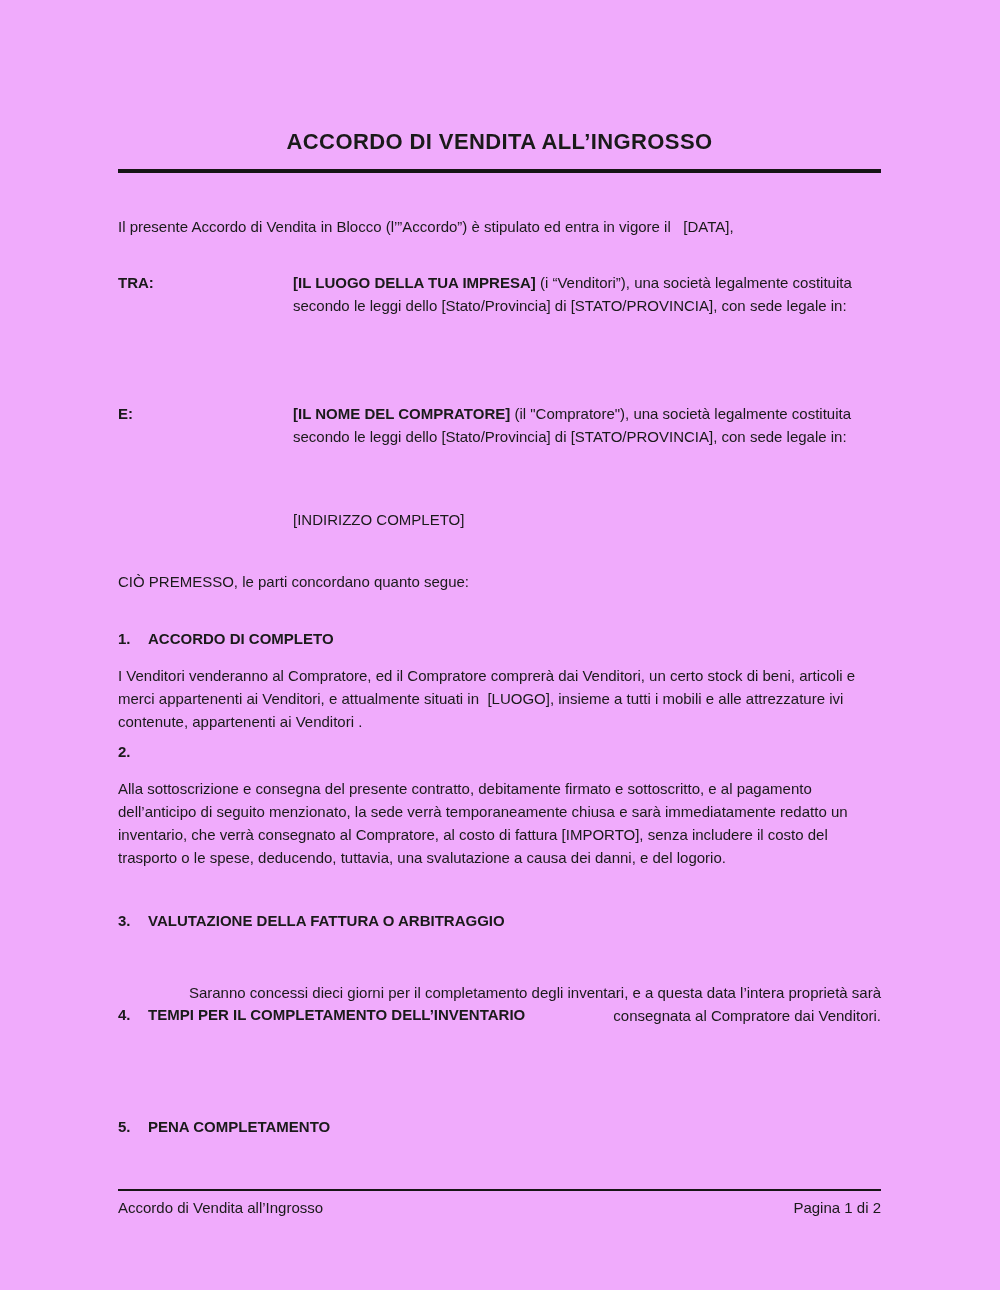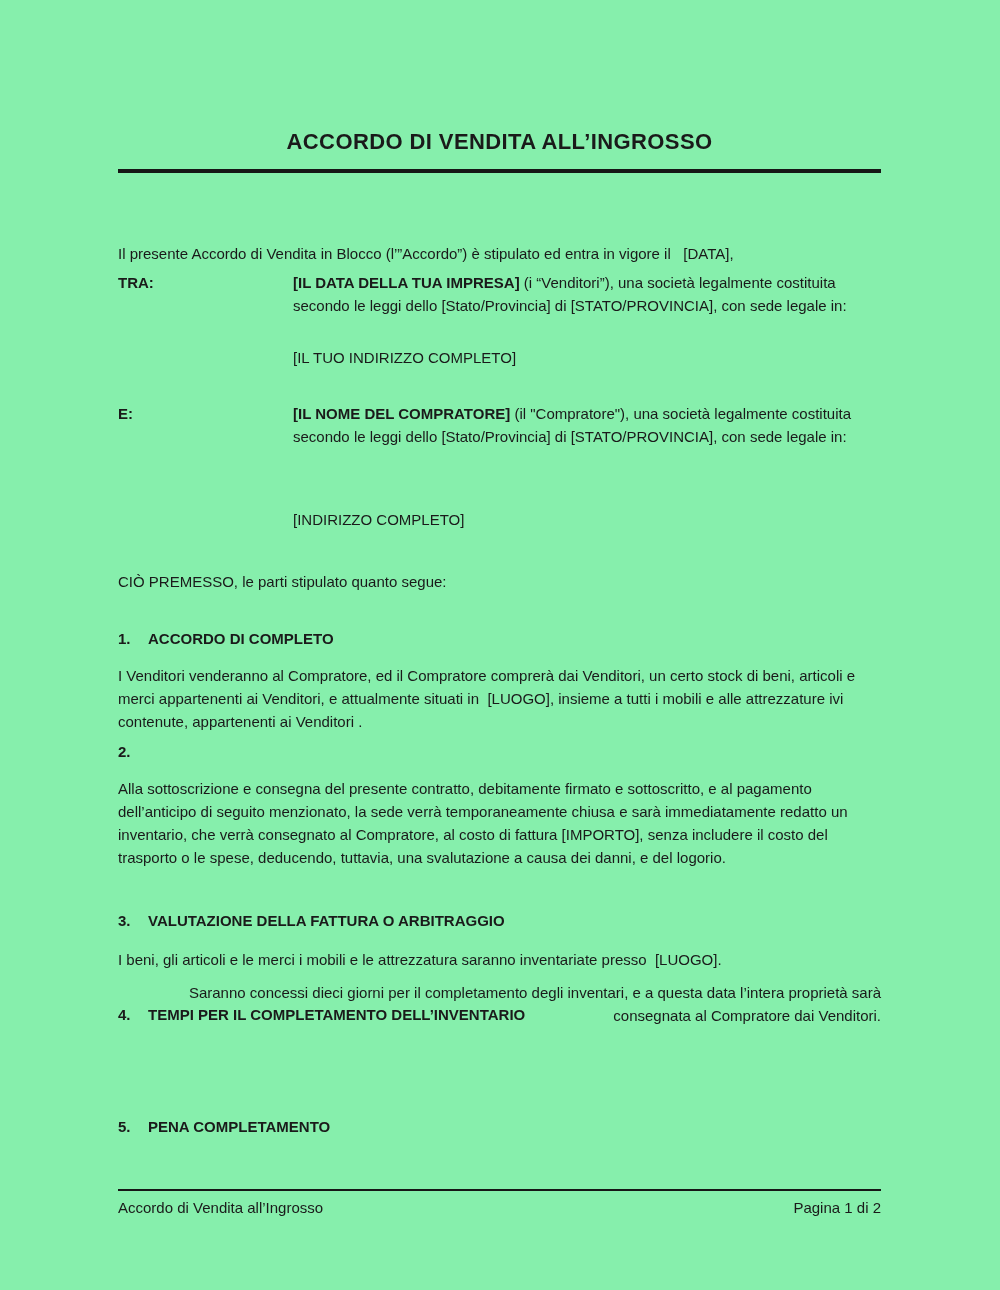--- a/index.html
+++ b/index.html
@@ -1,21 +1,21 @@
 <!DOCTYPE html>
 <html><head>
 <meta charset="utf-8">
 <style>
   * { margin: 0; padding: 0; box-sizing: border-box; }
   html, body { background: #ffffff; }
   .doc {
     position: relative;
     width: 1000px;
     height: 1290px;
-    background: #86efac;
+    background: #f0abfc;
     font-family: "Liberation Sans", sans-serif;
     color: #1a1a1a;
     overflow: hidden;
   }
   .blk {
     position: absolute;
     left: 118px;
     width: 763px;
     font-size: 15px;
     line-height: 23px;
@@ -31,21 +31,21 @@
     white-space: normal;
   }
   .title-rule {
     position: absolute;
     left: 118px;
     top: 169px;
     width: 763px;
     height: 4px;
     background: #161616;
   }
-  .intro { top: 215px; margin-top: 27px; }
+  .intro { top: 215px; }
   .party-row { display: flex; }
   .party-tra { top: 271px; justify-content: space-between; }
   .party-e { top: 402px; }
   .party-label {
     flex: 0 0 175px;
     font-weight: bold;
   }
   .party-content { flex: 1 1 auto; }
   .party-name { font-weight: bold; }
   .address {
@@ -98,48 +98,46 @@
 
 <div class="doc">
 
   <div class="blk title">ACCORDO DI VENDITA ALL’INGROSSO</div>
   <div class="title-rule"></div>
 
   <div class="blk intro">Il presente Accordo di Vendita in Blocco (l’”Accordo”) è stipulato ed entra in vigore il   [DATA],</div>
 
   <div class="blk party-row party-tra">
     <div class="party-label">TRA:</div>
-    <div class="party-content"><span class="party-name">[IL DATA DELLA TUA IMPRESA]</span><span> (i “Venditori”), una società legalmente costituita secondo le leggi dello [Stato/Provincia] di [STATO/PROVINCIA], con sede legale in:</span></div>
+    <div class="party-content"><span class="party-name">[IL LUOGO DELLA TUA IMPRESA]</span><span> (i “Venditori”), una società legalmente costituita secondo le leggi dello [Stato/Provincia] di [STATO/PROVINCIA], con sede legale in:</span></div>
   </div>
-  <div class="address addr-tra">[IL TUO INDIRIZZO COMPLETO]</div>
 
   <div class="blk party-row party-e">
     <div class="party-label">E:</div>
     <div class="party-content"><span class="party-name">[IL NOME DEL COMPRATORE]</span><span> (il "Compratore"), una società legalmente costituita secondo le leggi dello [Stato/Provincia] di [STATO/PROVINCIA], con sede legale in:</span></div>
   </div>
   <div class="address addr-e">[INDIRIZZO COMPLETO]</div>
 
-  <div class="blk premise">CIÒ PREMESSO, le parti stipulato quanto segue:</div>
+  <div class="blk premise">CIÒ PREMESSO, le parti concordano quanto segue:</div>
 
   <div class="blk sec-heading h1">
     <span class="sec-num">1.</span>
     <span>ACCORDO DI COMPLETO</span>
   </div>
   <div class="blk b1">I Venditori venderanno al Compratore, ed il Compratore comprerà dai Venditori, un certo stock di beni, articoli e merci appartenenti ai Venditori, e attualmente situati in  [LUOGO], insieme a tutti i mobili e alle attrezzature ivi contenute, appartenenti ai Venditori .</div>
 
   <div class="blk sec-heading h2">
     <span class="sec-num">2.</span>
   </div>
   <div class="blk b2">Alla sottoscrizione e consegna del presente contratto, debitamente firmato e sottoscritto, e al pagamento dell’anticipo di seguito menzionato, la sede verrà temporaneamente chiusa e sarà immediatamente redatto un inventario, che verrà consegnato al Compratore, al costo di fattura [IMPORTO], senza includere il costo del trasporto o le spese, deducendo, tuttavia, una svalutazione a causa dei danni, e del logorio.</div>
 
   <div class="blk sec-heading h3">
     <span class="sec-num">3.</span>
     <span>VALUTAZIONE DELLA FATTURA O ARBITRAGGIO</span>
   </div>
-  <div class="blk b3">I beni, gli articoli e le merci i mobili e le attrezzatura saranno inventariate presso  [LUOGO].</div>
 
   <div class="blk sec-heading h4">
     <span class="sec-num">4.</span>
     <span>TEMPI PER IL COMPLETAMENTO DELL’INVENTARIO</span>
   </div>
   <div class="blk b4">Saranno concessi dieci giorni per il completamento degli inventari, e a questa data l’intera proprietà sarà consegnata al Compratore dai Venditori.</div>
 
   <div class="blk sec-heading h5">
     <span class="sec-num">5.</span>
     <span>PENA COMPLETAMENTO</span>

